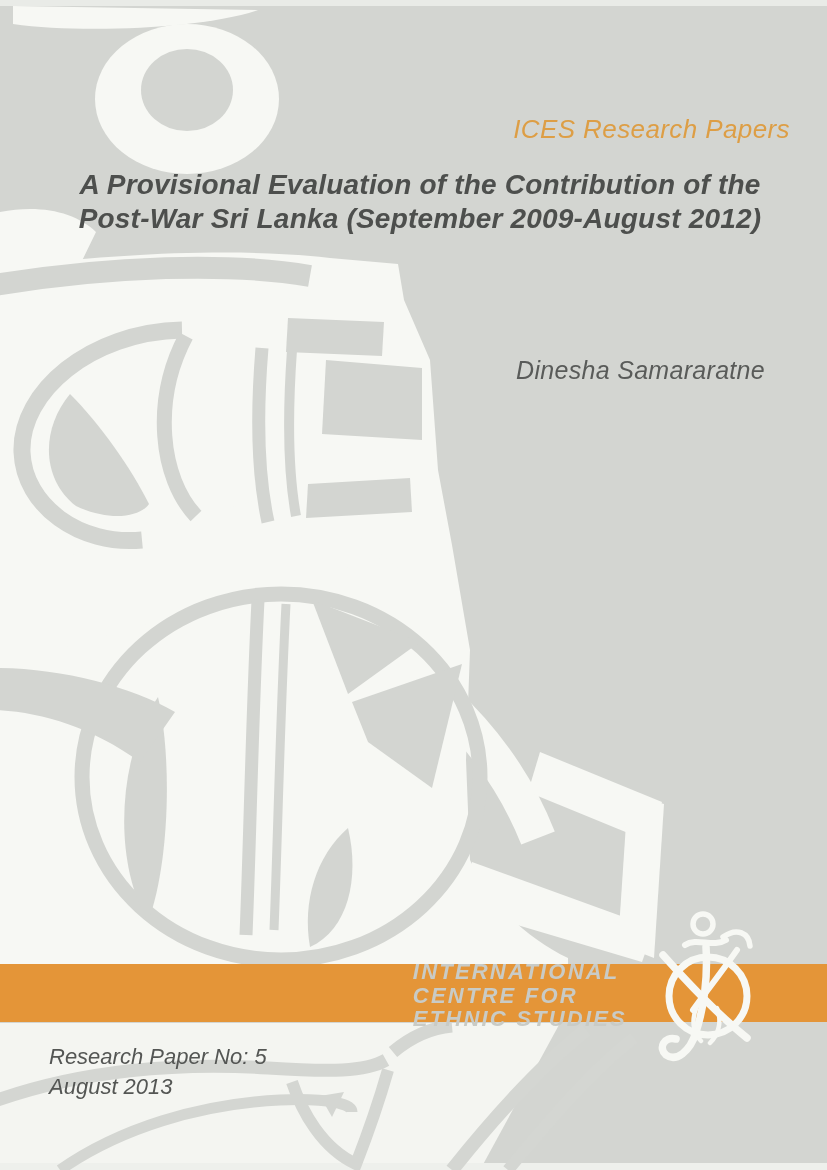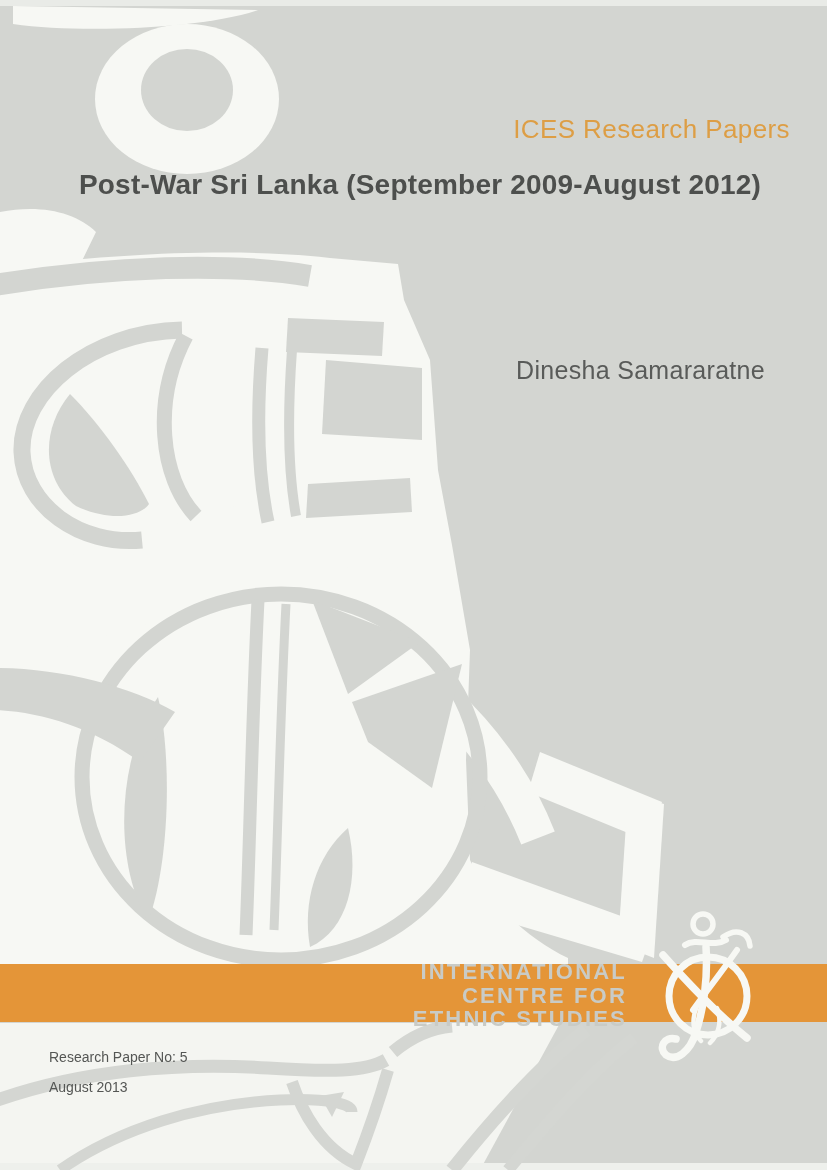--- a/index.html
+++ b/index.html
@@ -2,43 +2,43 @@
 <html><head>
 <meta charset="utf-8">
 <style>
   html,body{margin:0;padding:0;background:#888;}
   .page{
     position:relative;width:827px;height:1170px;overflow:hidden;
     background:#d3d5d1;
     font-family:"Liberation Sans", sans-serif;
   }
   .page svg.watermark{position:absolute;inset:0;display:block;}
-  .txt{position:absolute;z-index:2;}
+  .txt{position:absolute;z-index:2;font-style:italic;}
   .series{
     top:114px;right:37px;
     font-size:26px;letter-spacing:.4px;color:#dd9e45;
   }
   .title{
     top:168px;left:50px;width:740px;margin:0;
     text-align:center;font-size:28px;font-weight:700;line-height:34px;
     color:#4d4f4d;letter-spacing:.2px;
   }
   .title span{display:block;}
   .author{
     top:329px;right:62px;
     font-size:25px;color:#595b59;letter-spacing:.3px;margin-top:27px;
   }
   .org{
-    top:960px;right:200px;text-align:right;
+    top:960px;right:200px;
     font-size:22px;font-weight:700;line-height:23.5px;letter-spacing:2.2px;
     color:#c9cbc6;
   }
   .meta{
     top:1042px;left:49px;
-    font-size:14px;line-height:30px;color:#545654;
+    font-size:22px;line-height:30px;color:#545654;
   }
 </style>
 </head>
 <body>
 
 <div class="page">
 
   <svg class="watermark" viewBox="0 0 827 1170" aria-hidden="true">
 
     <rect width="827" height="1170" fill="#d3d5d1"></rect>
@@ -103,20 +103,21 @@
       <path d="M737,950 C718,977 702,997 693,1010" stroke-width="6"></path>
       <path d="M697,1006 C691,1020 693,1033 701,1041" stroke-width="4.5"></path>
       <path d="M717,1008 C722,1021 719,1034 710,1043" stroke-width="4.5"></path>
       <path d="M723,937 C737,927 749,933 750,946" stroke-width="5.5"></path>
     </g>
   </svg>
 
   <div class="txt series">ICES Research Papers</div>
 
   <h1 class="txt title">
+    <span>A Provisional Evaluation of the Contribution of the</span>
     <span>Post-War Sri Lanka (September 2009-August 2012)</span>
   </h1>
 
   <div class="txt author">Dinesha Samararatne</div>
 
   <div class="txt org">
     <div>INTERNATIONAL</div>
     <div>CENTRE FOR</div>
     <div>ETHNIC STUDIES</div>
   </div>

